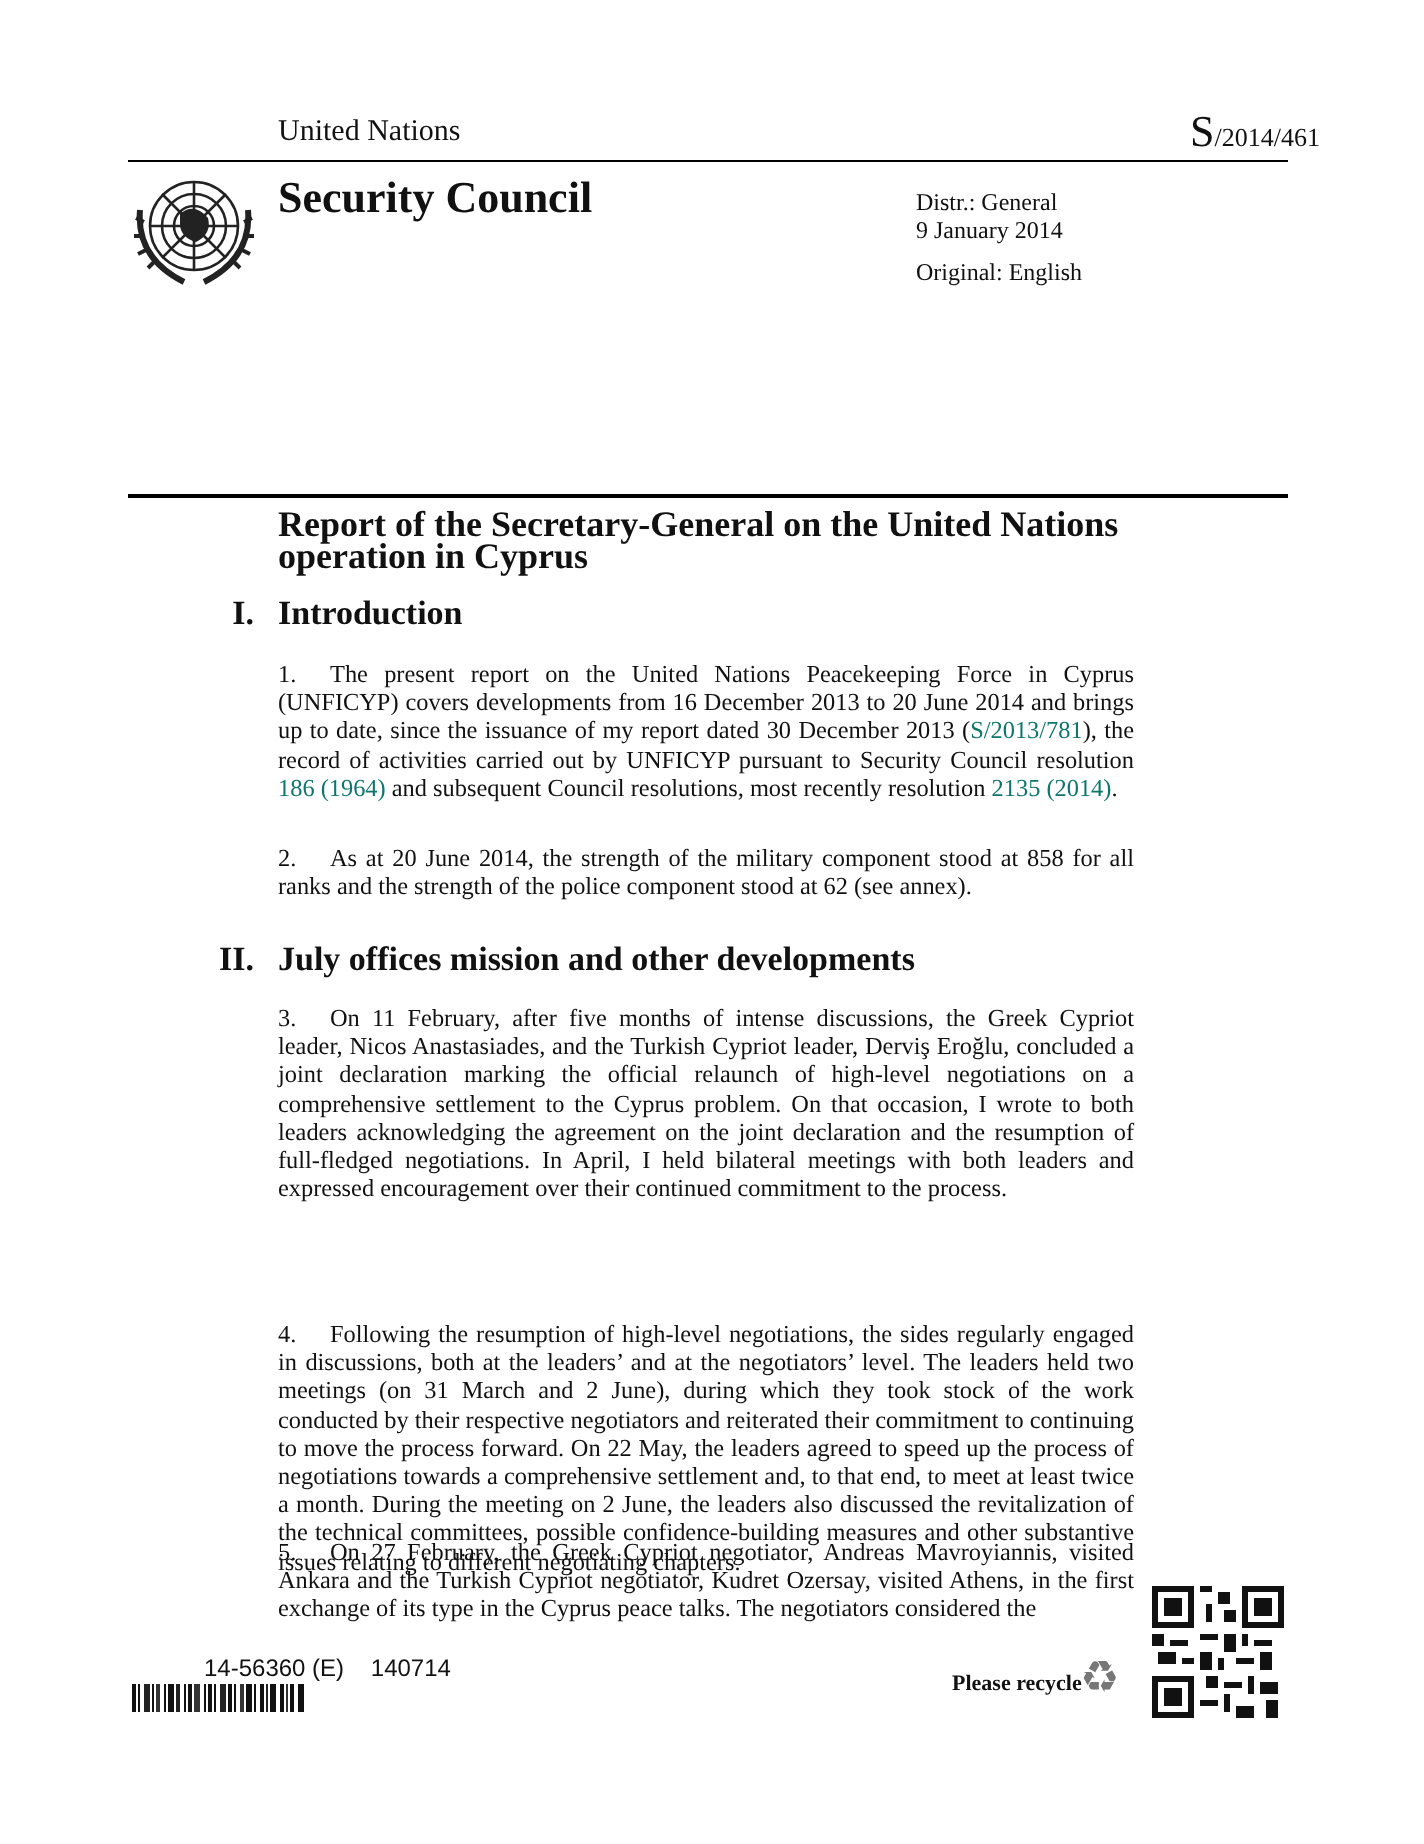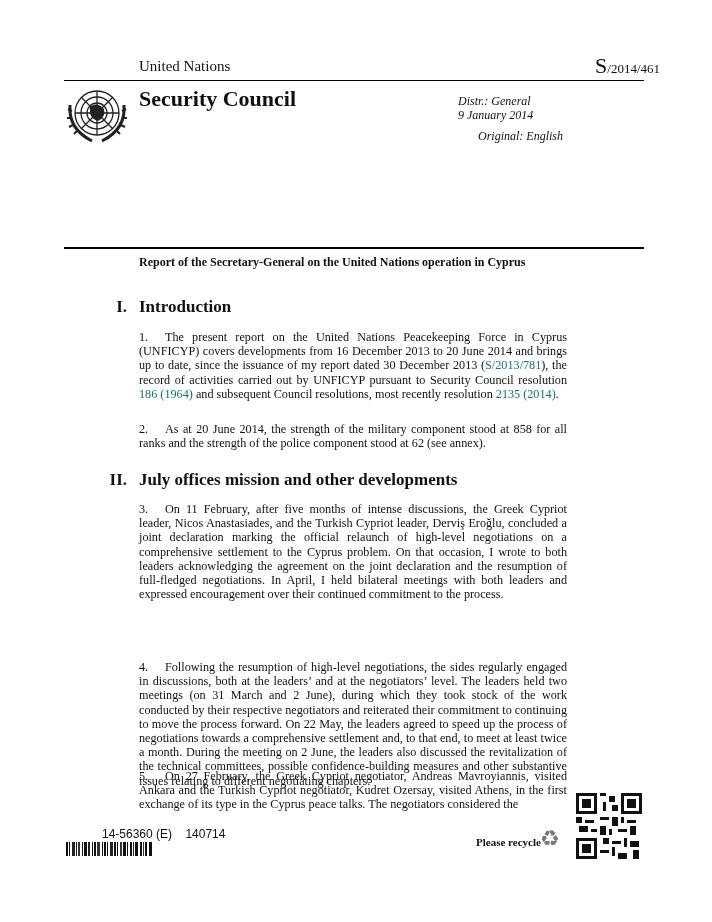--- a/index.html
+++ b/index.html
@@ -4,24 +4,24 @@
 <style>
   html, body { margin:0; padding:0; background:#ffffff; }
   body { width:712px; height:922px; position:relative; overflow:hidden; font-family:"Liberation Serif", serif; color:#111; }
   .abs { position:absolute; }
   .un-name { left:139px; top:58px; font-size:15px; }
   .symbol { right:52px; top:53px; font-size:13px; }
   .symbol .big { font-size:22px; }
   .rule-top { left:64px; top:80px; width:580px; height:1px; background:#000; }
   .emblem { left:64px; top:85px; width:66px; height:62px; }
   .sc-title { left:139px; top:86px; font-size:22px; font-weight:bold; }
-  .distr { left:458px; top:94px; font-size:12px; line-height:14px;font-style:italic; }
-  .distr .orig { margin-top:7px;margin-left:20px; }
+  .distr { left:458px; top:94px; font-size:12px; line-height:14px; }
+  .distr .orig { margin-top:7px; }
   .rule-mid { left:64px; top:247px; width:580px; height:2px; background:#000; }
-  .report-title { left:139px; top:254px; width:440px; font-size:12px; font-weight:bold; line-height:16px; }
+  .report-title { left:139px; top:254px; width:440px; font-size:18px; font-weight:bold; line-height:16px; }
   .heading { font-size:17px; font-weight:bold; }
   .heading .num { position:absolute; right:100%; margin-right:12px; white-space:nowrap; }
   .h1 { left:139px; top:297px; }
   .h2 { left:139px; top:470px; }
   .para { left:139px; width:428px; font-size:12.2px; line-height:14.2px; text-align:justify; }
   .para .pn { display:inline-block; width:26px; }
   .p1 { top:330px; }
   .p2 { top:422px; }
   .p3 { top:502px; }
   .p4 { top:622px;margin-top:38px; }

